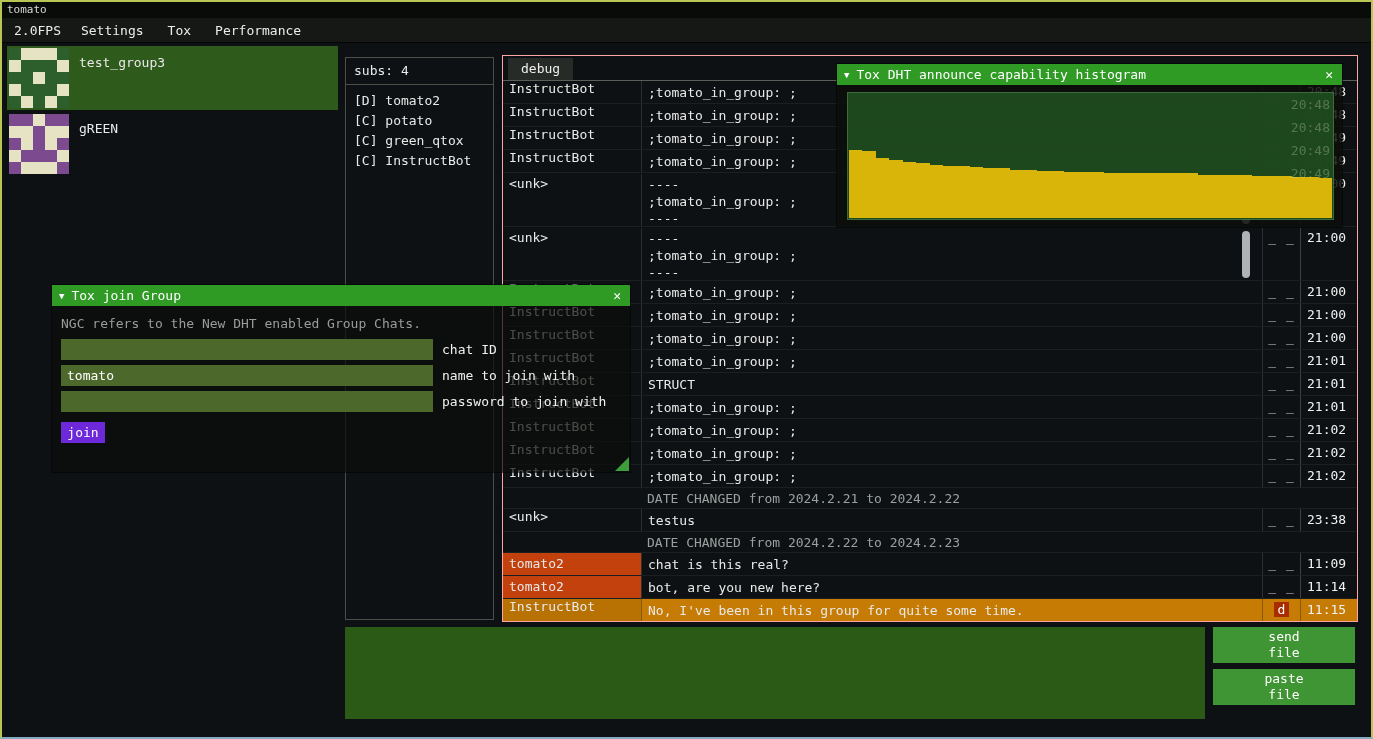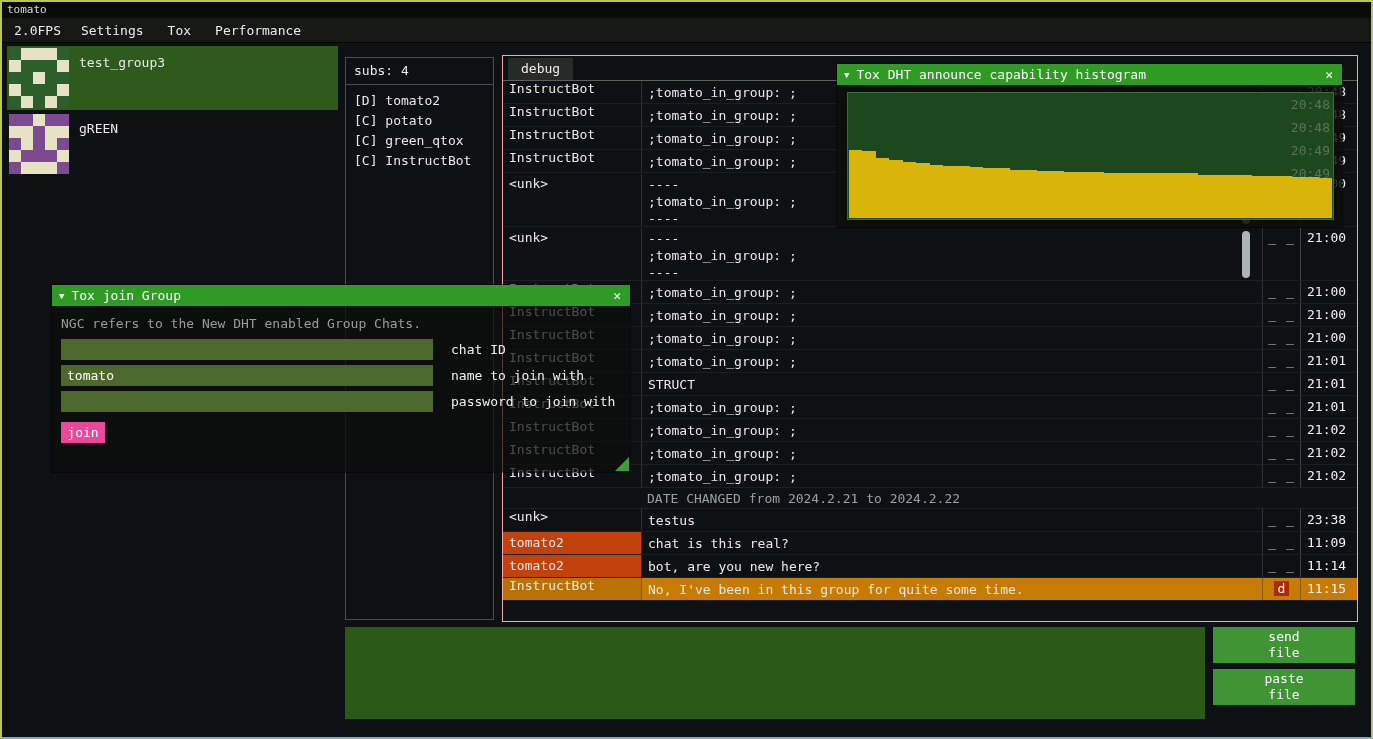--- a/index.html
+++ b/index.html
@@ -70,22 +70,22 @@
   .wtitle{height:21px;background:#2f9b25;display:flex;align-items:center;padding:0 7px;gap:7px;color:#fff;cursor:move}
   .collapse{font-size:9px;cursor:pointer}
   .wtitle-text{flex:1;white-space:nowrap;overflow:hidden}
   .close{cursor:pointer;font-size:13px;padding:0 2px}
   .wbody{position:absolute;top:21px;left:0;right:0;bottom:0}
   .joinwin .wbody{background:rgba(12,14,11,0.72);padding:8px 9px}
   .histwin .wbody{background:rgba(12,14,11,0.85)}
   .info-line{color:#9b9b9b;line-height:20px;white-space:nowrap}
   .field-row{display:flex;align-items:center;margin-top:5px}
   .field-input{width:372px;height:21px;background:#4d682b;border:none;outline:none;color:#fff;font-family:inherit;font-size:13px;padding:0 6px}
-  .field-label{margin-left:18px;color:#f0f0f0;white-space:nowrap}
-  .join-btn{margin-top:10px;width:44px;height:21px;background:#ec4899;border:none;color:#fff;font-family:inherit;font-size:13px;cursor:pointer;padding:0}
+  .field-label{margin-left:9px;color:#f0f0f0;white-space:nowrap}
+  .join-btn{margin-top:10px;width:44px;height:21px;background:#6d28d9;border:none;color:#fff;font-family:inherit;font-size:13px;cursor:pointer;padding:0}
   .resize-grip{position:absolute;right:1px;bottom:1px;width:0;height:0;border-left:14px solid transparent;border-bottom:14px solid #3f9e3c;cursor:nwse-resize}
   .plot{position:absolute;left:10px;top:7px;right:8px;bottom:7px;background:rgba(32,76,30,0.92);border:1px solid rgba(96,146,86,0.5);overflow:hidden}
   .bars{position:absolute;left:1px;right:1px;top:1px;bottom:1px;display:flex;align-items:flex-end}
   .bar{flex:1;background:#d9b409}
   .ghost{position:absolute;right:3px;color:rgba(212,226,206,0.30);line-height:23px}
 </style>
 </head>
 <body>
 
 <div class="titlebar">
@@ -271,20 +271,26 @@
         <div class="cname"></div>
         <div class="cmsg datetext">DATE CHANGED from 2024.2.21 to 2024.2.22</div>
         <div class="cflags"></div>
         <div class="ctime"></div>
       </div>
       <div class="crow">
         <div class="cname">&lt;unk&gt;</div>
         <div class="cmsg">testus</div>
         <div class="cflags">_ _</div>
         <div class="ctime">23:38</div>
+      </div>
+      <div class="crow daterow">
+        <div class="cname"></div>
+        <div class="cmsg datetext">DATE CHANGED from 2024.2.22 to 2024.2.23</div>
+        <div class="cflags"></div>
+        <div class="ctime"></div>
       </div>
       <div class="crow">
         <div class="cname namebg">tomato2</div>
         <div class="cmsg">chat is this real?</div>
         <div class="cflags">_ _</div>
         <div class="ctime">11:09</div>
       </div>
       <div class="crow">
         <div class="cname namebg">tomato2</div>
         <div class="cmsg">bot, are you new here?</div>

